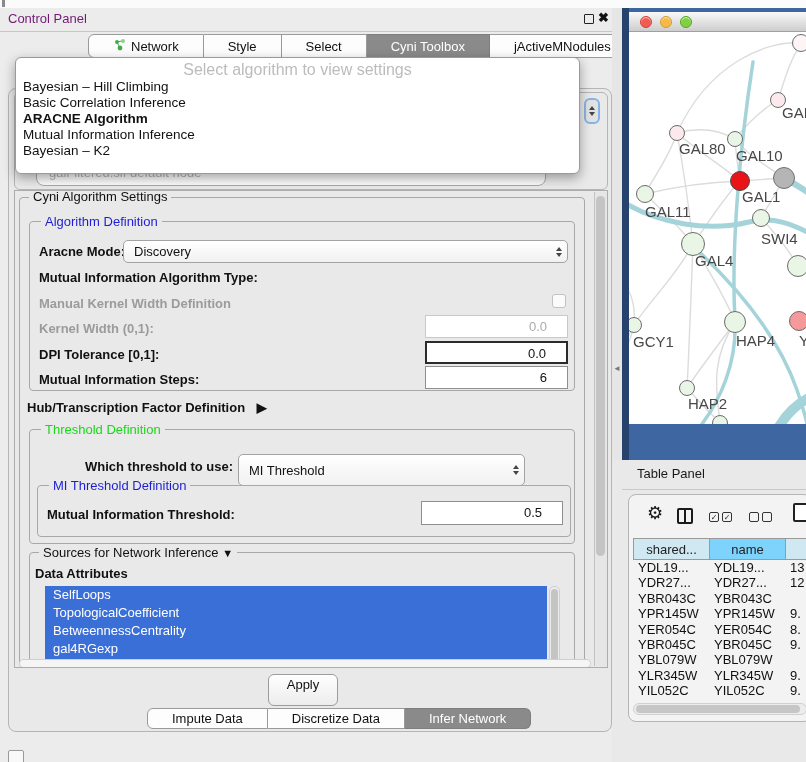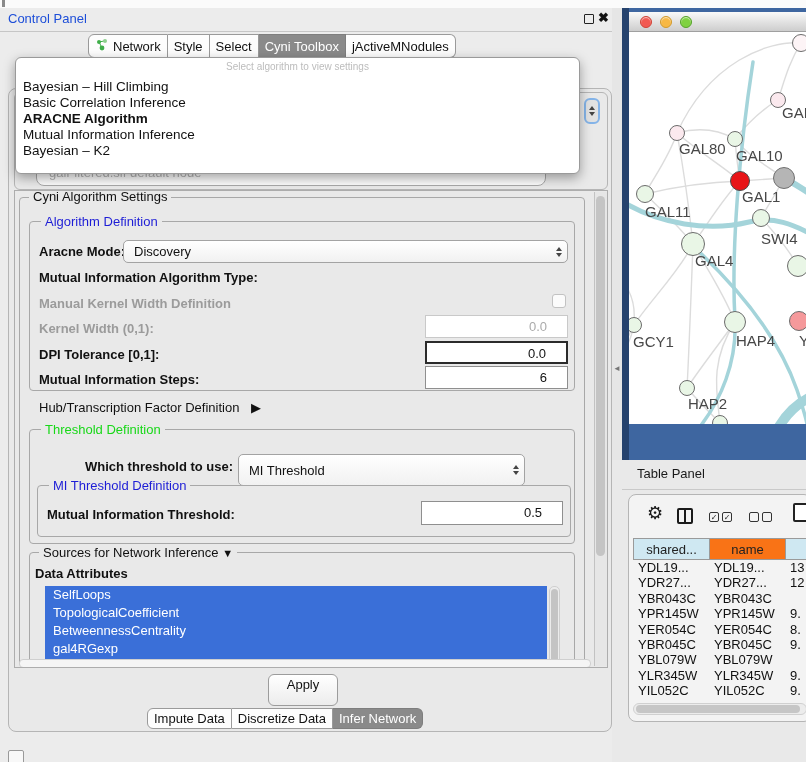--- a/index.html
+++ b/index.html
@@ -4,39 +4,39 @@
 <style>
   *{margin:0;padding:0;box-sizing:border-box}
   html,body{width:806px;height:762px;overflow:hidden}
   body{font-family:"Liberation Sans",sans-serif;background:#ececec;position:relative;font-size:13px;color:#111}
   .abs{position:absolute}
   
   #top-strip{left:0;top:0;width:806px;height:8px;background:#fbfbfb}
   #top-mark{left:2px;top:0;width:3px;height:7px;background:#8a8a8a}
   #cp{left:0;top:8px;width:612px;height:754px;background:#ececec}
   #cp-titlebar{left:0;top:0;width:612px;height:24px;border-bottom:1px solid #c6c6c6}
-  #cp-title{left:8px;top:3px;font-size:13px;color:#1d4ed8}
+  #cp-title{left:8px;top:3px;font-size:13px;color:#701a75}
   .float-icon{left:584px;top:6px;width:10px;height:10px;border:1.5px solid #222;border-radius:1px}
   .close-icon{left:598px;top:2px;font-size:13px;font-weight:bold;color:#111}
   
   .tabstrip{display:flex;height:24px}
   #cp-tabs{left:88px;top:26px}
-  .tab{background:#fdfdfd;border:1px solid #9a9a9a;border-left:none;display:flex;align-items:center;justify-content:center;gap:5px;padding:0 6px;color:#111;white-space:nowrap}
+  .tab{background:#fdfdfd;border:1px solid #9a9a9a;border-left:none;display:flex;align-items:center;justify-content:center;gap:5px;padding:0 24px;color:#111;white-space:nowrap}
   .tab:first-child{border-left:1px solid #9a9a9a;border-radius:6px 0 0 6px}
   .tab:last-child{border-radius:0 6px 6px 0}
   .tab.sel{background:#8a8a8a;color:#fff;border-color:#7e7e7e}
   
   #cp-main{left:8px;top:80px;width:604px;height:644px;background:#e9e9e9;border:1px solid #b5b5b5;border-radius:8px}
   #inference-box{left:14px;top:84px;width:594px;height:98px;border:1px solid #b5b5b5;border-radius:6px}
   #net-combo{left:36px;top:136px;width:510px;height:42px;background:#fcfcfc;border:1px solid #a9a9a9;border-radius:8px}
   #net-combo span{position:absolute;left:12px;bottom:5px;color:#b3b3b3}
   #focus-spinner{left:584px;top:90px;width:16px;height:26px;border:2px solid #85b4e8;border-radius:6px;background:#e2e2e2;display:flex;flex-direction:column;align-items:center;justify-content:center;gap:2px}
   
   #algo-popup{left:15px;top:49px;width:565px;height:117px;background:#fff;border:1px solid #9a9a9a;border-radius:6px;box-shadow:0 4px 12px rgba(0,0,0,.35);z-index:40}
-  #algo-prompt{width:100%;text-align:center;position:absolute;top:3px;color:#bcbcbc;font-size:10px}
+  #algo-prompt{width:100%;text-align:center;position:absolute;top:3px;color:#bcbcbc;font-size:16px}
   .algo-item{position:absolute;left:7px;font-size:13.5px;white-space:nowrap}
   .algo-item.b{font-weight:bold}
   
   #scrollpane{left:14px;top:182px;width:594px;height:478px;border:1px solid #adadad;background:#e9e9e9;overflow:hidden}
   .vsb{position:absolute;background:#e6e6e6;border-left:1px solid #c2c2c2}
   .vsb .thumb{position:absolute;left:1px;width:9px;background:#c4c4c4;border-radius:5px}
   .grp{position:absolute;border:1px solid #a8a8a8;border-radius:4px}
   .grp-title{position:absolute;background:#e9e9e9;padding:0 4px;white-space:nowrap}
   .t-blue{color:#1d1dd6}
   .t-green{color:#18d818}
@@ -88,21 +88,21 @@
   .gear{position:absolute;left:18px;top:9px;font-size:18px;color:#1a1a1a;line-height:18px}
   .split-icon{position:absolute;left:48px;top:13px;width:16px;height:16px;border:2px solid #1a1a1a;border-radius:2px}
   .split-icon i{position:absolute;left:5px;top:0;width:2px;height:12px;background:#1a1a1a}
   .cb-pair{position:absolute;top:17px;display:flex;gap:3px}
   .cb{width:10px;height:10px;border:1.5px solid #333;border-radius:2px;font-size:8px;line-height:9px;text-align:center;color:#222}
   .doc-icon{position:absolute;left:164px;top:8px;width:15px;height:19px;border:2px solid #222;border-radius:2px;background:#fff}
   .thead{position:absolute;left:4px;top:43px;display:flex;height:22px}
   .th{border:1px solid #9a9a9a;border-left:none;display:flex;align-items:center;justify-content:center;font-size:13px;color:#222}
   .th:first-child{border-left:1px solid #9a9a9a}
   .th.blue{background:#cfe8f2}
-  .th.gray{background:#f97316}
+  .th.gray{background:#7dd3fc}
   .tbody{position:absolute;left:4px;top:65px;width:178px;height:141px;overflow:hidden}
   .trow{display:flex;height:15.4px;font-size:13px;line-height:15px;color:#111}
   .td{overflow:hidden;white-space:nowrap}
   .td.c1{width:77px;padding-left:5px}
   .td.c2{width:76px;padding-left:4px}
   .td.c3{width:25px;padding-left:4px}
   .tp-hsb{position:absolute;left:4px;top:208px;width:174px;height:12px;background:#ececec;border:1px solid #d0d0d0;border-radius:6px}
   .tp-hsb .thumb{position:absolute;left:2px;top:1px;width:164px;height:8px;background:#c6c6c6;border-radius:4px}
 </style>
 </head>
@@ -187,21 +187,21 @@
 
     <div class="lbl dis" style="left:24px;top:130px">Kernel Width (0,1):</div>
     <div class="field dis" style="left:410px;top:124px;width:143px;height:23px">0.0</div>
 
     <div class="lbl" style="left:24px;top:156px">DPI Tolerance [0,1]:</div>
     <div class="field focus" style="left:410px;top:150px;width:143px;height:23px">0.0</div>
 
     <div class="lbl" style="left:24px;top:181px">Mutual Information Steps:</div>
     <div class="field" style="left:410px;top:175px;width:143px;height:23px">6</div>
 
-    <div class="plain" style="left:24px;top:209px;font-weight:400">
+    <div class="plain" style="left:12px;top:209px;font-weight:700">
       <span>Hub/Transcription Factor Definition</span>
       <span style="margin-left:8px">▶</span>
     </div>
 
     <div class="grp" style="left:14px;top:238px;width:546px;height:115px"></div>
     <div class="grp-title t-green" style="left:26px;top:231px">Threshold Definition</div>
 
     <div class="lbl" style="left:70px;top:268px">Which threshold to use:</div>
     <div class="combo" style="left:223px;top:263px;width:287px;height:32px">
       <span>MI Threshold</span>

